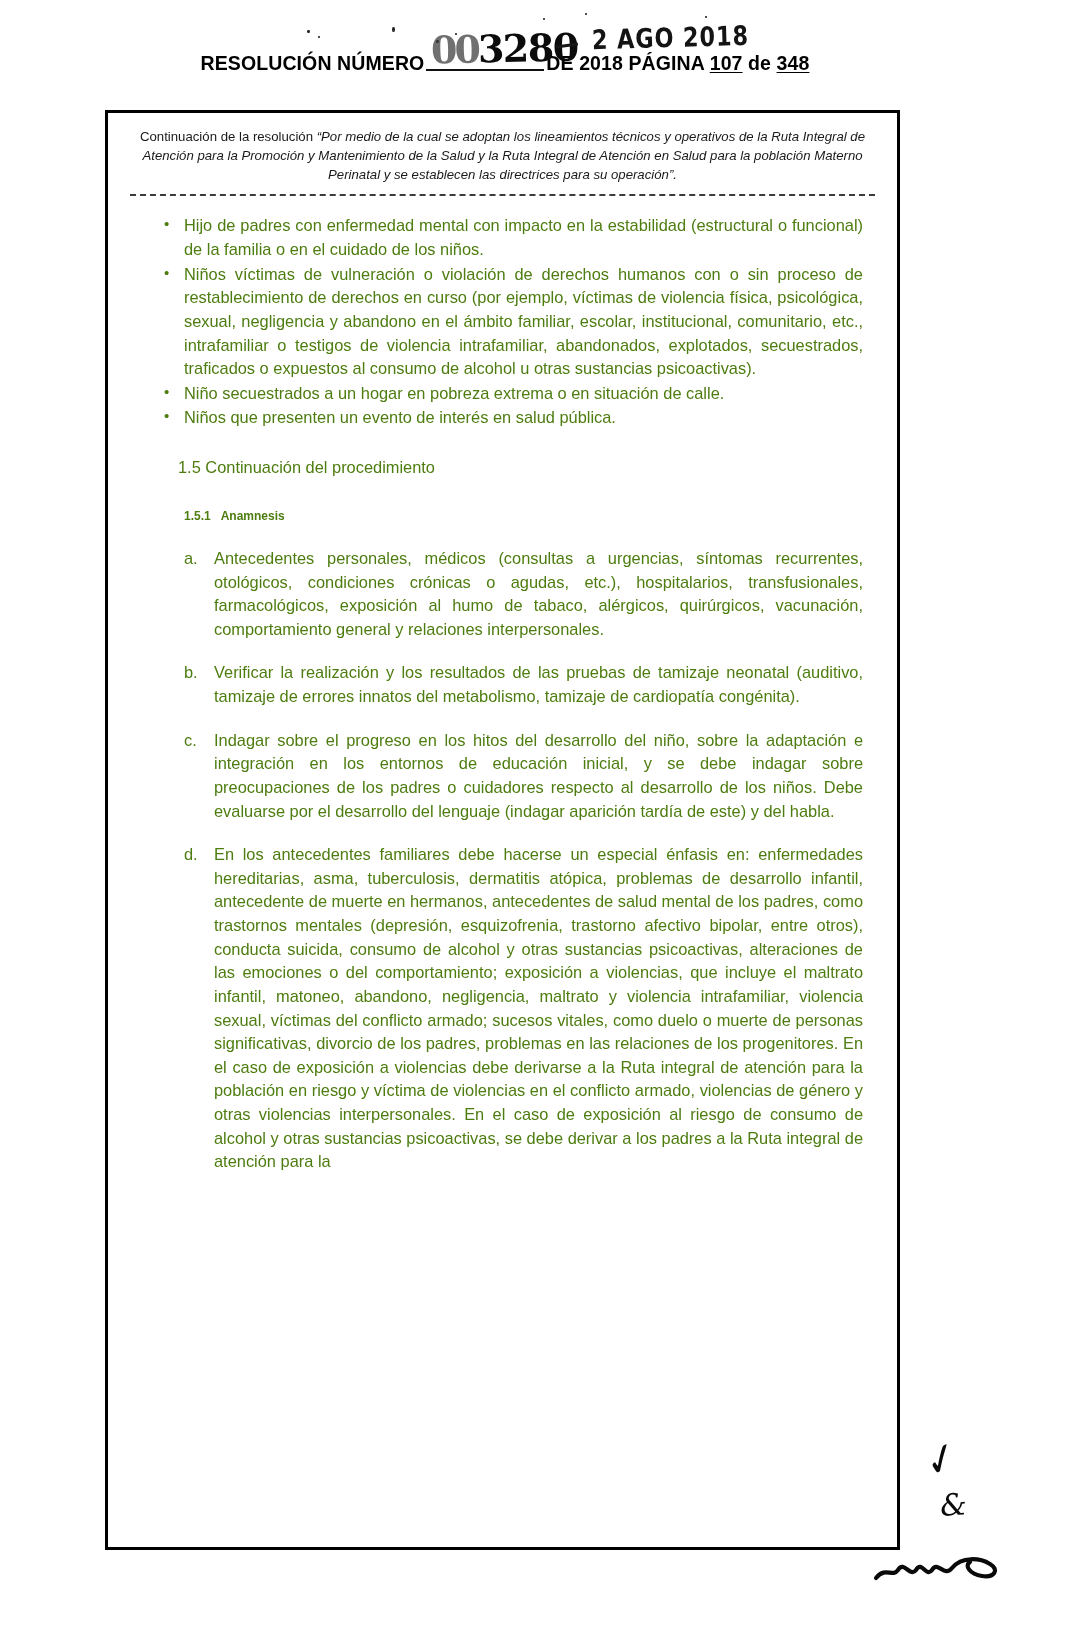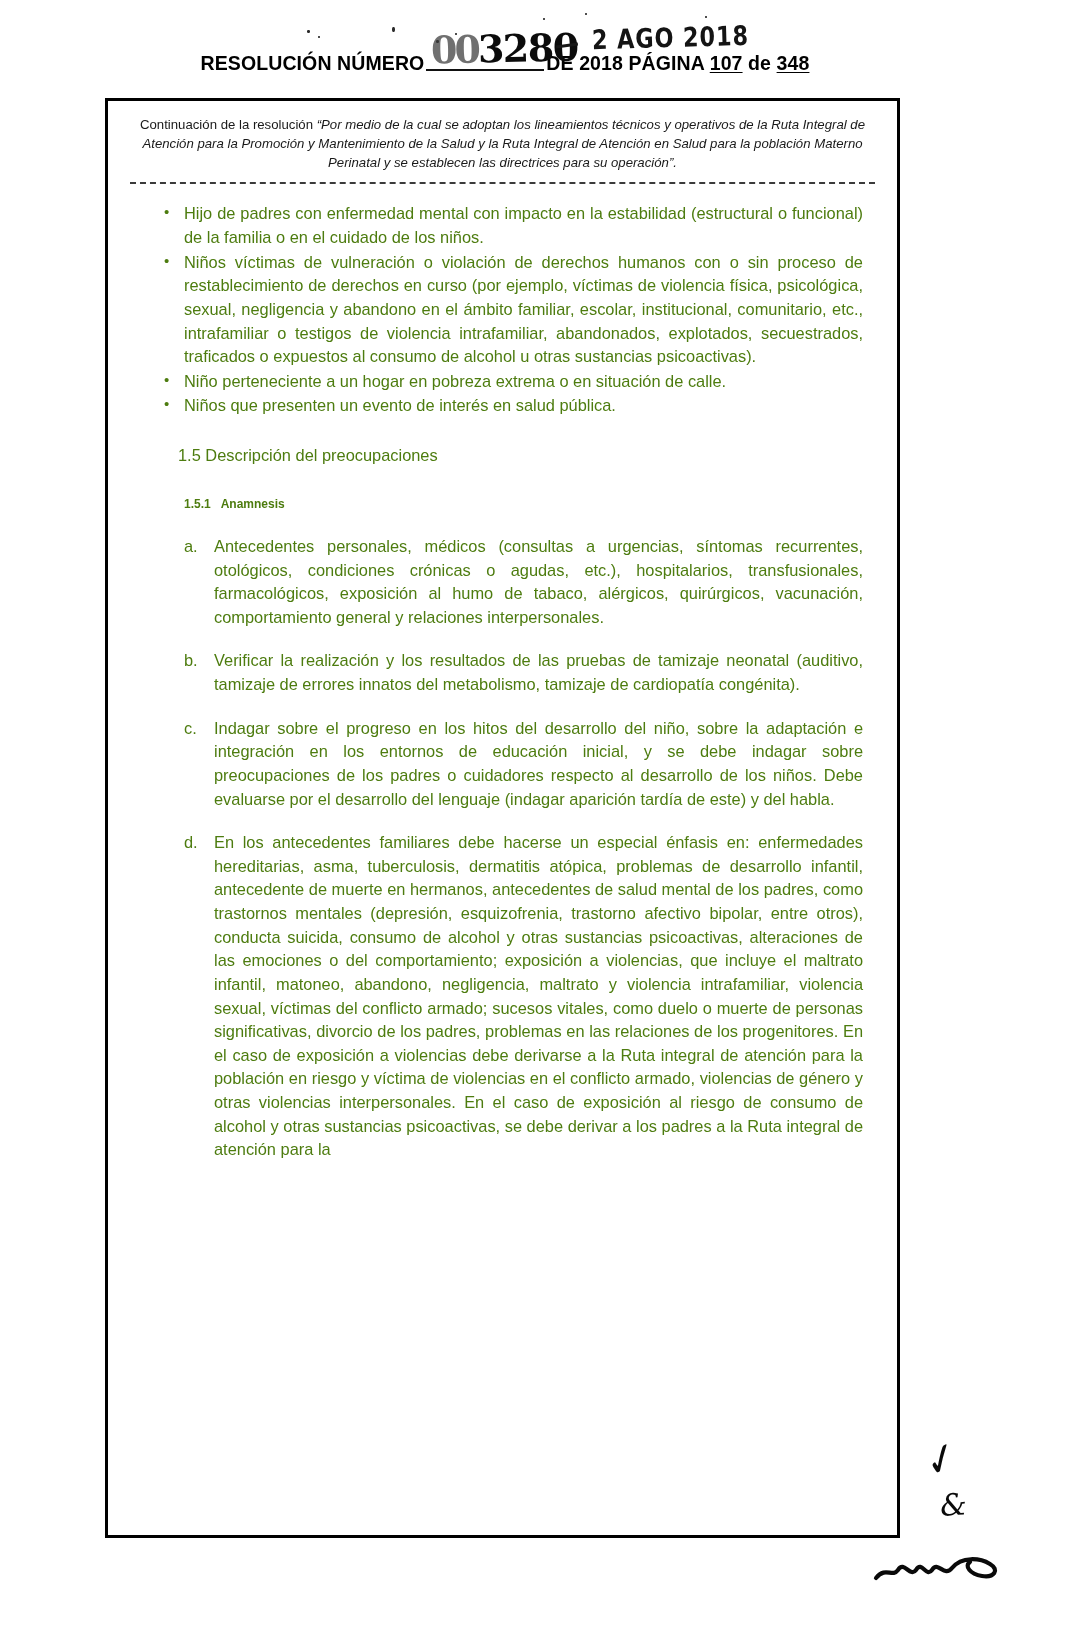--- a/index.html
+++ b/index.html
@@ -89,21 +89,21 @@
   .speck {
     position: absolute;
     background: #2b2b2b;
     border-radius: 40%;
   }
 
   
   .page-frame {
     position: absolute;
     left: 105px;
-    top: 98px;
+    top: 110px;
     width: 795px;
     height: 1440px;
     border: 3px solid #000000;
     box-sizing: border-box;
     background: #ffffff;
   }
 
   .frame-inner {
     padding: 14px 22px 0 22px;
   }
@@ -260,25 +260,25 @@
     <div class="continuation"><span class="plain">Continuación de la resolución </span><span>“Por medio de la cual se adoptan los lineamientos técnicos y operativos  de la Ruta Integral de Atención para la Promoción y Mantenimiento de la Salud y la Ruta Integral de Atención en Salud para la población Materno Perinatal y se establecen las directrices para su operación”.</span></div>
 
     <div class="dashed-sep"></div>
   </div>
 
   <div class="content">
 
     <ul class="bullets">
       <li>Hijo de padres con enfermedad mental con impacto en la estabilidad (estructural o funcional) de la familia o en el cuidado de los niños.</li>
       <li>Niños víctimas de vulneración o violación de derechos humanos con o sin proceso de restablecimiento de derechos en curso (por ejemplo, víctimas de violencia física, psicológica, sexual, negligencia y abandono en el ámbito familiar, escolar, institucional, comunitario, etc., intrafamiliar o testigos de violencia intrafamiliar, abandonados, explotados, secuestrados, traficados o expuestos al consumo de alcohol u otras sustancias psicoactivas).</li>
-      <li>Niño perteneciente a un hogar en pobreza extrema o en situación de calle.</li>
+      <li>Niño secuestrados a un hogar en pobreza extrema o en situación de calle.</li>
       <li>Niños que presenten un evento de interés en salud pública.</li>
     </ul>
 
-    <div class="section-heading"><span class="num">1.5</span><span> Descripción del preocupaciones</span></div>
+    <div class="section-heading"><span class="num">1.5</span><span> Continuación del procedimiento</span></div>
 
 
     <div class="sub-heading"><span class="sub-num">1.5.1</span><span>Anamnesis</span></div>
 
 
     <ol class="lettered">
       <li>
         <span class="marker">a.</span>
         <span>Antecedentes personales, médicos (consultas a urgencias, síntomas recurrentes, otológicos, condiciones crónicas o agudas, etc.), hospitalarios, transfusionales, farmacológicos, exposición al humo de tabaco, alérgicos, quirúrgicos, vacunación, comportamiento general y relaciones interpersonales.</span>
       </li>

